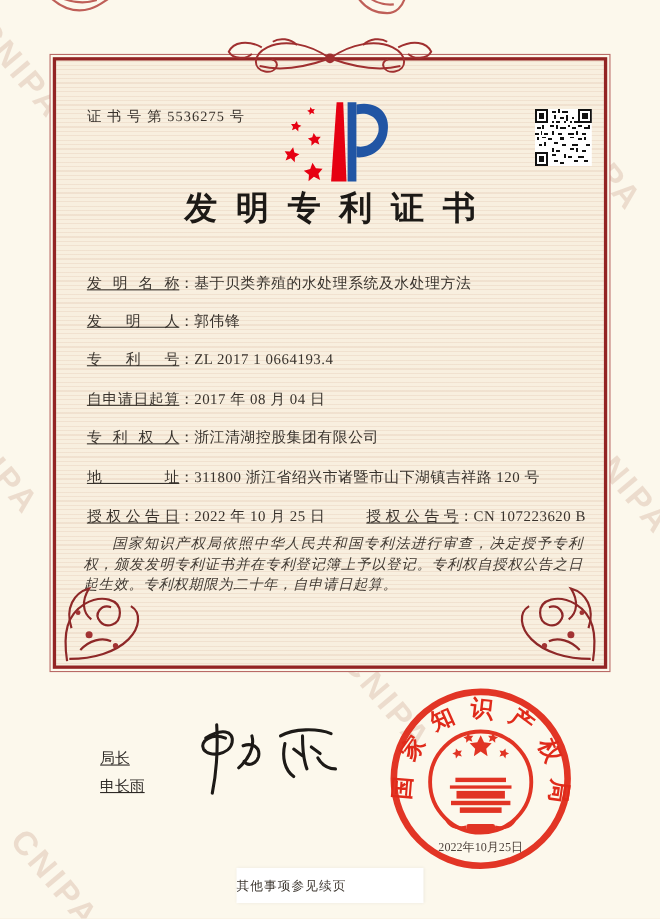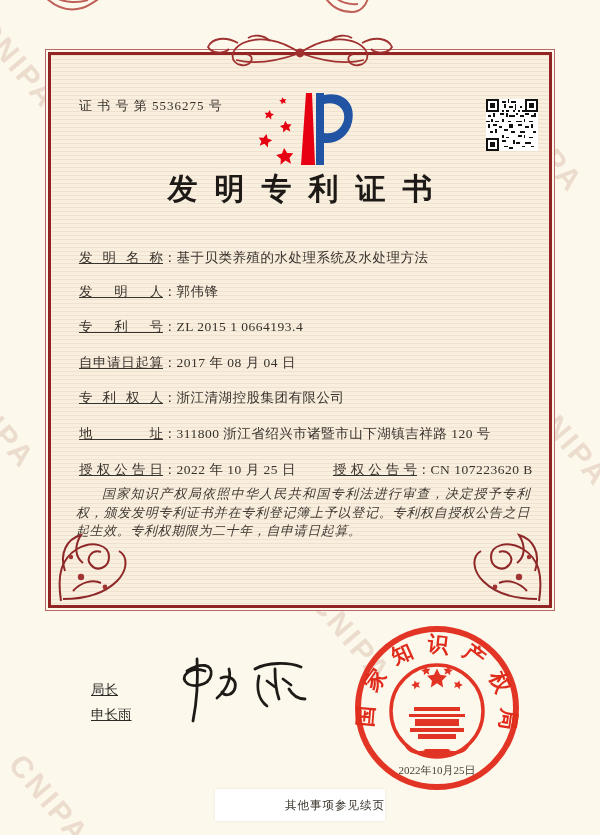--- a/index.html
+++ b/index.html
@@ -40,21 +40,21 @@
     position:absolute;left:25px;top:430px;width:454px;
     font-size:13px;line-height:18.5px;font-style:italic;letter-spacing:.6px;color:#413a33;
   }
   .paras p{text-indent:2em;margin:0 0 2px 0;text-align:justify;}
   .signer{position:absolute;left:40px;top:622px;font-size:13.5px;line-height:25px;font-family:"Liberation Sans","DejaVu Sans",sans-serif;color:#2e2a26;text-decoration:underline;}
   .signature{position:absolute;left:112px;top:598px;}
   .seal{position:absolute;left:352px;top:623px;width:170px;height:170px;z-index:5;}
   .page-info{position:absolute;left:0;top:739px;width:100%;text-align:center;font-size:11px;letter-spacing:1px;}
   .footer-note{
     position:absolute;left:215px;top:789px;width:170px;height:32px;z-index:2;
-    background:#ffffff;display:flex;align-items:center;justify-content:flex-end;
+    background:#ffffff;display:flex;align-items:center;justify-content:flex-start;
     font-size:11.5px;letter-spacing:1px;color:#3c362f;box-shadow:0 0 3px rgba(0,0,0,.08);
   }
   .topflourish{position:absolute;left:180px;top:29px;z-index:2;}
   .topcut{position:absolute;z-index:0;opacity:.8;}
   .corner{position:absolute;bottom:2px;z-index:2;}
   .corner.left{left:2px;}
   .corner.right{right:2px;transform:scaleX(-1);}
   svg{display:block;}
 </style>
 </head>
@@ -110,21 +110,21 @@
 
   <div class="title">发明专利证书</div>
 
   <div class="row" style="top:194px">
     <span class="lbl">发明名称</span><span class="colon">：</span><span class="val">基于贝类养殖的水处理系统及水处理方法</span>
   </div>
   <div class="row" style="top:228px">
     <span class="lbl">发明人</span><span class="colon">：</span><span class="val">郭伟锋</span>
   </div>
   <div class="row" style="top:263px">
-    <span class="lbl">专利号</span><span class="colon">：</span><span class="val">ZL 2015 1 0664193.4</span>
+    <span class="lbl">专利号</span><span class="colon">：</span><span class="val">ZL 2017 1 0664193.4</span>
   </div>
   <div class="row" style="top:299px">
     <span class="lbl">自申请日起算</span><span class="colon">：</span><span class="val">2017 年 08 月 04 日</span>
   </div>
   <div class="row" style="top:334px">
     <span class="lbl">专利权人</span><span class="colon">：</span><span class="val">浙江清湖控股集团有限公司</span>
   </div>
   <div class="row" style="top:370px">
     <span class="lbl">地址</span><span class="colon">：</span><span class="val">311800 浙江省绍兴市诸暨市山下湖镇吉祥路 120 号</span>
   </div>

